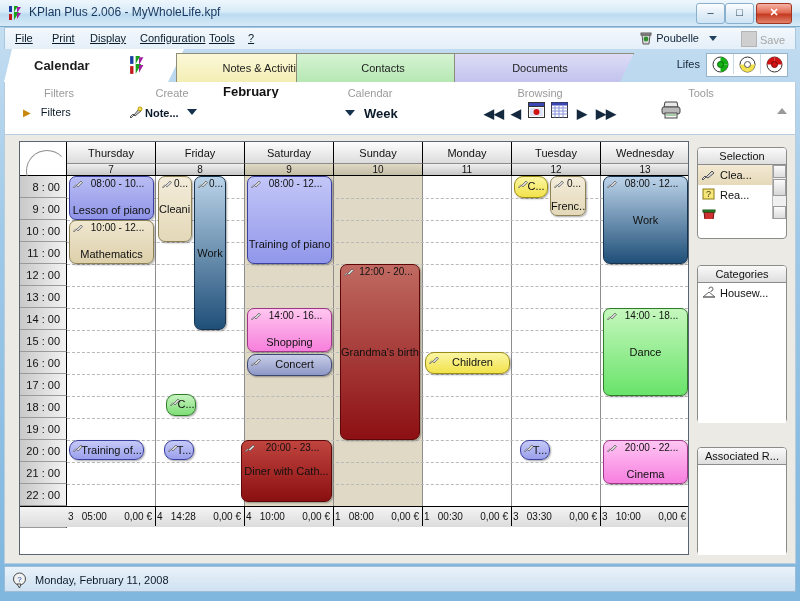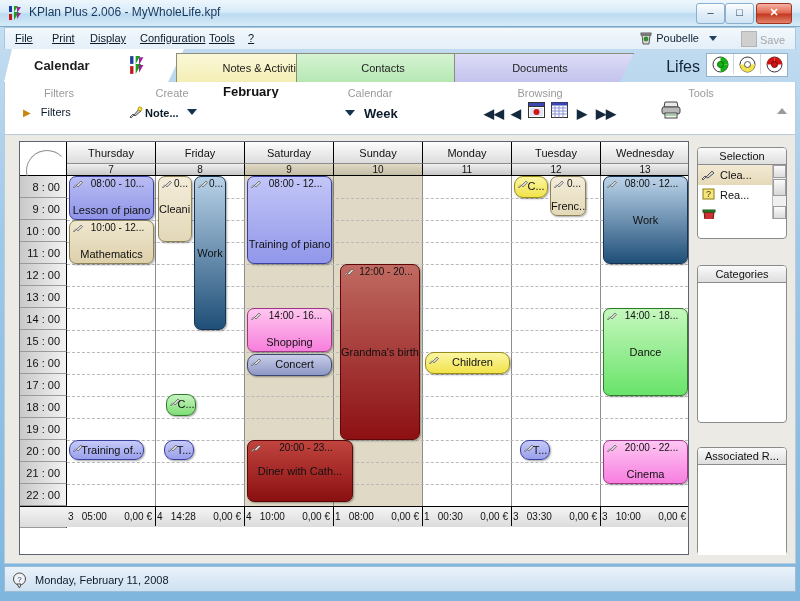--- a/index.html
+++ b/index.html
@@ -57,21 +57,21 @@
   }
   #tab-calendar{
     left:0;width:180px;top:0;height:33px;background:#ffffff;border:none;
     clip-path:polygon(8px 0,100% 0,calc(100% - 16px) 100%,0 100%);
     justify-content:flex-start;padding-left:30px;font-weight:bold;font-size:13px;
   }
   #tab-calendar-logo{position:absolute;left:126px;top:6px;width:18px;height:20px;}
   #tab-notes{left:172px;width:186px;background:linear-gradient(to bottom,#fbf8d9,#f4eeb4);}
   #tab-contacts{left:292px;width:182px;background:linear-gradient(to bottom,#d5f3d3,#b6e8b3);}
   #tab-documents{left:450px;width:180px;background:linear-gradient(to bottom,#dcdcf6,#c3c3ee);}
-  #lifes-label{position:absolute;right:96px;top:9px;font-size:16px;color:#132536;}
+  #lifes-label{position:absolute;right:96px;top:9px;font-size:11px;color:#132536;}
   #lifes-box{position:absolute;right:8px;top:4px;height:22px;background:#fff;border:1px solid #93b3cb;display:flex;}
   .life-btn{width:26px;height:20px;display:flex;align-items:center;justify-content:center;border-right:1px solid #c9d9e5;}
   .life-btn:last-child{border-right:none;}
 
   
   #ribbon{
     position:absolute;left:4px;top:82px;width:792px;height:52px;
     background:#ffffff;border-left:1px solid #b7cddd;border-right:1px solid #b7cddd;
     box-sizing:border-box;
   }
@@ -450,21 +450,21 @@
             <div class="ev-time">14:00 - 16...</div>
             <div class="ev-title" style="top: 27px;">Shopping</div>
           </div>
           <div class="ev badge" style="left: 227px; top: 212px; width: 85px; height: 22px; background: linear-gradient(rgb(200, 205, 232), rgb(142, 152, 198)); border-color: rgb(61, 72, 112);">
             <svg class="pinico" viewBox="0 0 11 10">
               <path d="M1 9 L3.5 6.5 L2.8 5.8 L0.3 8.3 Z" fill="#f2f2f2" stroke="#444" stroke-width="0.6"></path>
               <path d="M3.5 6.5 L8 2 L9.6 3.6 L5 8 Z" fill="#d6d6d6" stroke="#444" stroke-width="0.6"></path>
             </svg>
             <div class="ev-title" style="top: 3px;">Concert</div>
           </div>
-          <div class="ev" style="left: 227px; top: 298px; width: 106px; height: 62px; background: linear-gradient(rgb(192, 69, 63), rgb(138, 15, 16)); border-color: rgb(93, 7, 8);">
+          <div class="ev" style="left: 221px; top: 298px; width: 91px; height: 62px; background: linear-gradient(rgb(192, 69, 63), rgb(138, 15, 16)); border-color: rgb(93, 7, 8);">
             <svg class="pinico" viewBox="0 0 11 10">
               <path d="M1 9 L3.5 6.5 L2.8 5.8 L0.3 8.3 Z" fill="#f2f2f2" stroke="#444" stroke-width="0.6"></path>
               <path d="M3.5 6.5 L8 2 L9.6 3.6 L5 8 Z" fill="#d6d6d6" stroke="#444" stroke-width="0.6"></path>
             </svg>
             <div class="ev-time">20:00 - 23...</div>
             <div class="ev-title" style="top: 24px;">Diner with Cath...</div>
           </div>
           <div class="ev" style="left: 320px; top: 122px; width: 80px; height: 176px; background: linear-gradient(rgb(192, 106, 98), rgb(141, 16, 19)); border-color: rgb(93, 7, 8);">
             <svg class="pinico" viewBox="0 0 11 10">
               <path d="M1 9 L3.5 6.5 L2.8 5.8 L0.3 8.3 Z" fill="#f2f2f2" stroke="#444" stroke-width="0.6"></path>
@@ -595,20 +595,30 @@
           <div class="sb">
             <div class="arrow" style="top:0"></div>
             <div class="thumb"></div>
             <div class="arrow" style="bottom:0"></div>
           </div>
         </div>
       </div>
 
       <div class="panel" style="top:124px;height:158px">
         <div class="panel-hdr">Categories</div>
+        <div class="panel-body" style="height:140px">
+          <div class="li">
+            <svg class="ico" viewBox="0 0 16 14">
+              <path d="M8 3 a2 2 0 1 1 2 2 v1" fill="none" stroke="#666"></path>
+              <path d="M2 11 L8 6 L14 11 Z" fill="none" stroke="#666"></path>
+              <path d="M2 11 H14" stroke="#666"></path>
+            </svg>
+            <span>Housew...</span>
+          </div>
+        </div>
       </div>
 
       <div id="dots">. . . . . . . .</div>
 
       <div class="panel" style="top:306px;height:108px">
         <div class="panel-hdr">Associated R...</div>
         <div class="panel-body" style="height:90px"></div>
       </div>
     </div>
   </div>

